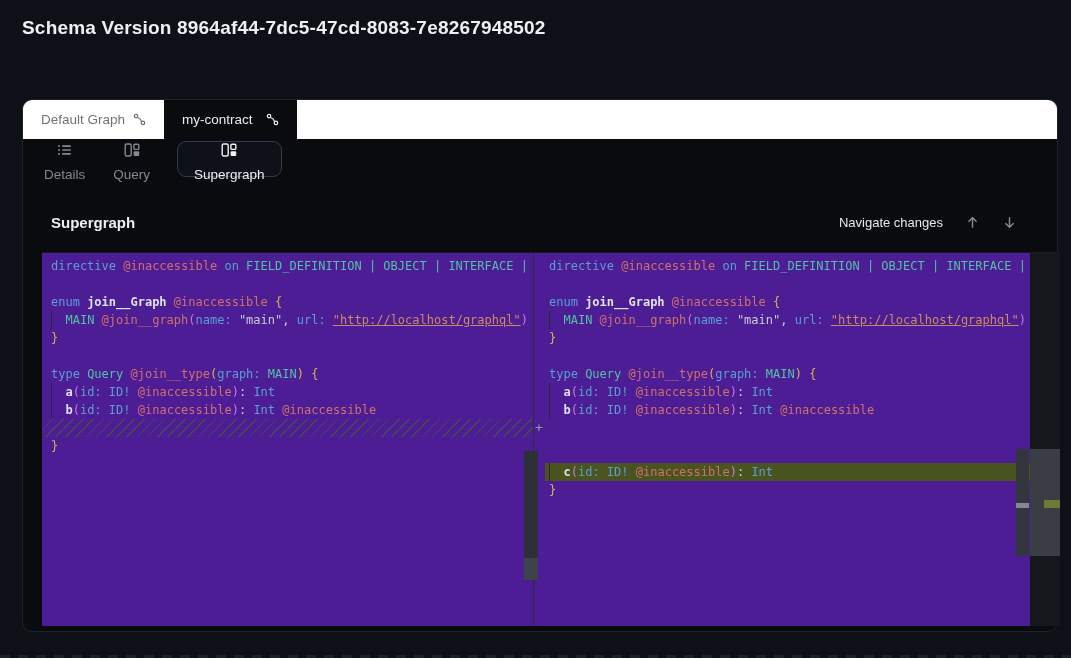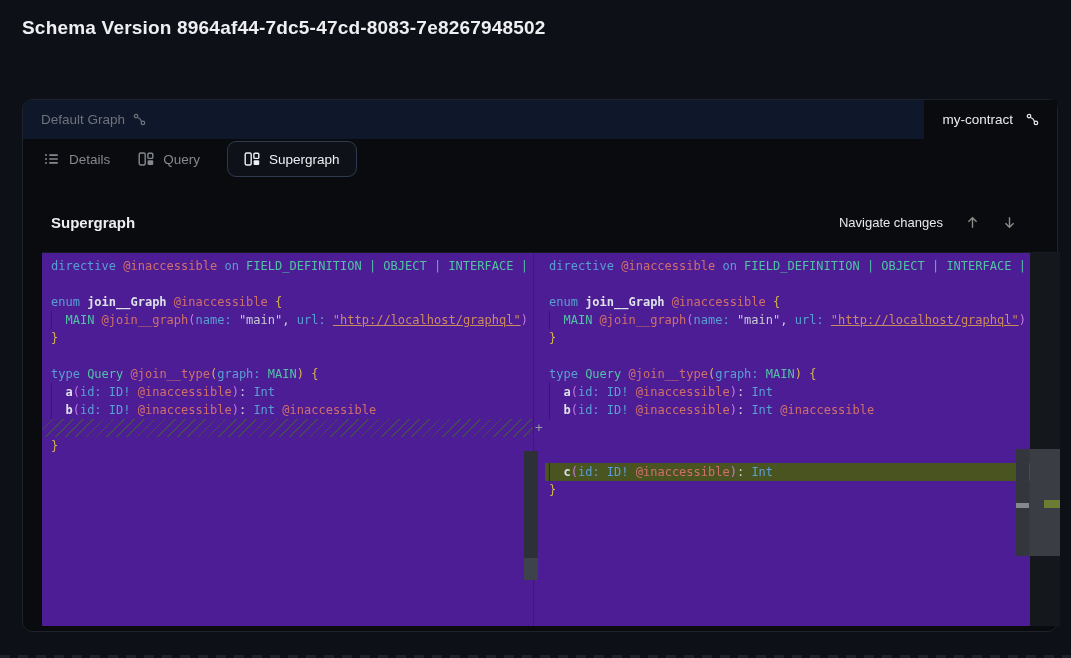--- a/index.html
+++ b/index.html
@@ -8,28 +8,28 @@
 
   
   .page-header{position:absolute;left:22px;top:17px;}
   .page-title{font-size:19px;font-weight:700;color:#edeff2;letter-spacing:.2px;}
   .page-subtitle{margin-top:8px;font-size:12.5px;color:#94999f;}
 
   
   .card{position:absolute;left:22px;top:99px;width:1036px;height:533px;
         background:#090b0f;border:1px solid #1e222a;border-radius:10px;box-sizing:border-box;}
 
-  .tabbar{height:39px;background:#0f172a;border-radius:9px 9px 0 0;display:flex;align-items:stretch;justify-content:space-between;}
+  .tabbar{height:39px;background:#ffffff;border-radius:9px 9px 0 0;display:flex;align-items:stretch;}
   .tab{display:flex;align-items:center;gap:8px;padding:0 18px;font-size:13.5px;color:#6f7379;cursor:default;}
   .tab.active{background:#090b0f;color:#e9ebee;gap:13px;}
   .tab .ic{display:flex;align-items:center;}
 
   .subtabs{height:40px;display:flex;align-items:center;padding-left:20px;gap:26px;}
   .subtab{display:flex;align-items:center;gap:9px;height:36px;font-size:13.5px;color:#84888f;
-          border:1px solid transparent;border-radius:9px;box-sizing:border-box;}
+          border:1px solid transparent;border-radius:9px;box-sizing:border-box;flex-direction:column;}
   .subtab.active{color:#edeff2;border-color:#2e3b4e;background:#0e1218;padding:0 16px;}
   .subtab .ic{display:flex;align-items:center;}
 
   .panel-head{position:absolute;left:28px;right:40px;top:107px;height:30px;
               display:flex;justify-content:space-between;align-items:center;}
   .panel-title{font-size:15px;font-weight:700;color:#eceef1;}
   .nav-cluster{display:flex;align-items:center;gap:22px;}
   .nav-label{font-size:13px;color:#e7e9ec;}
   .nav-arrow{color:#8f8d88;display:flex;align-items:center;}
 

